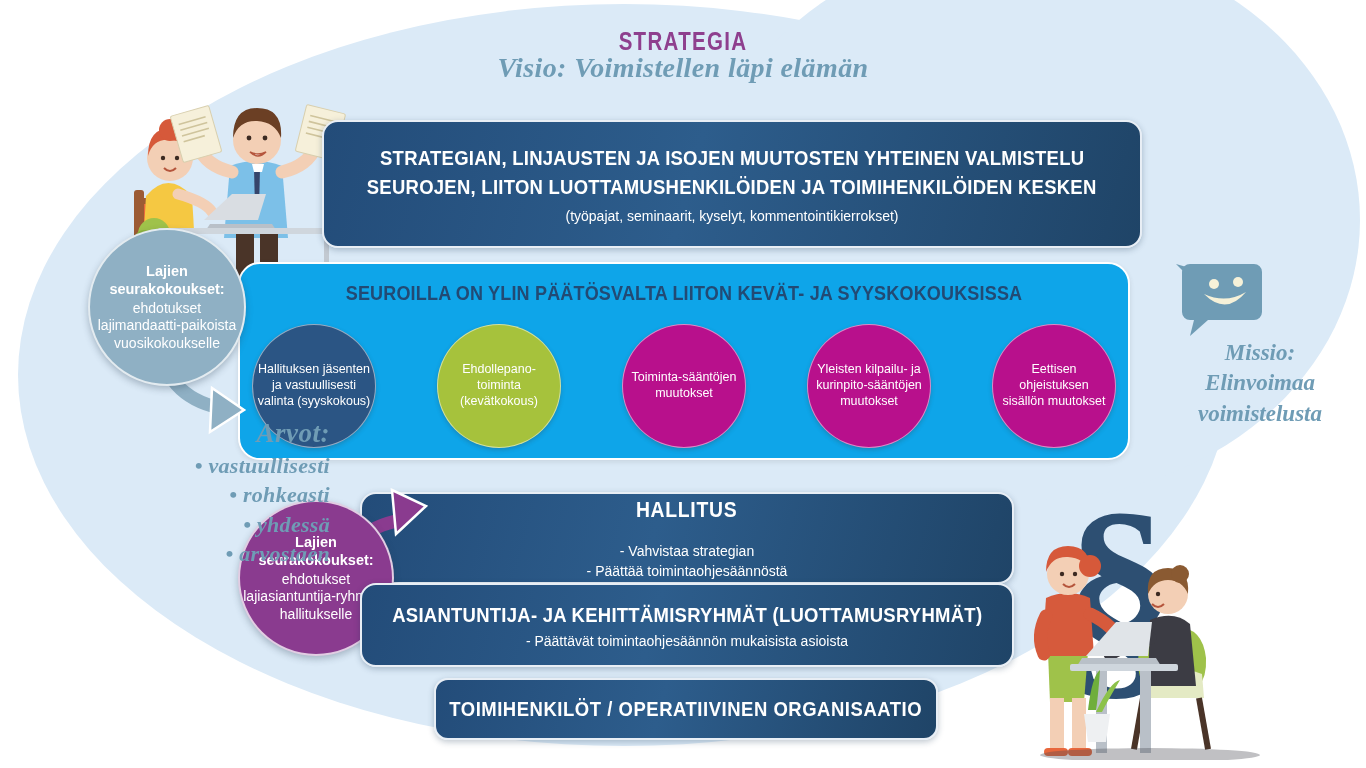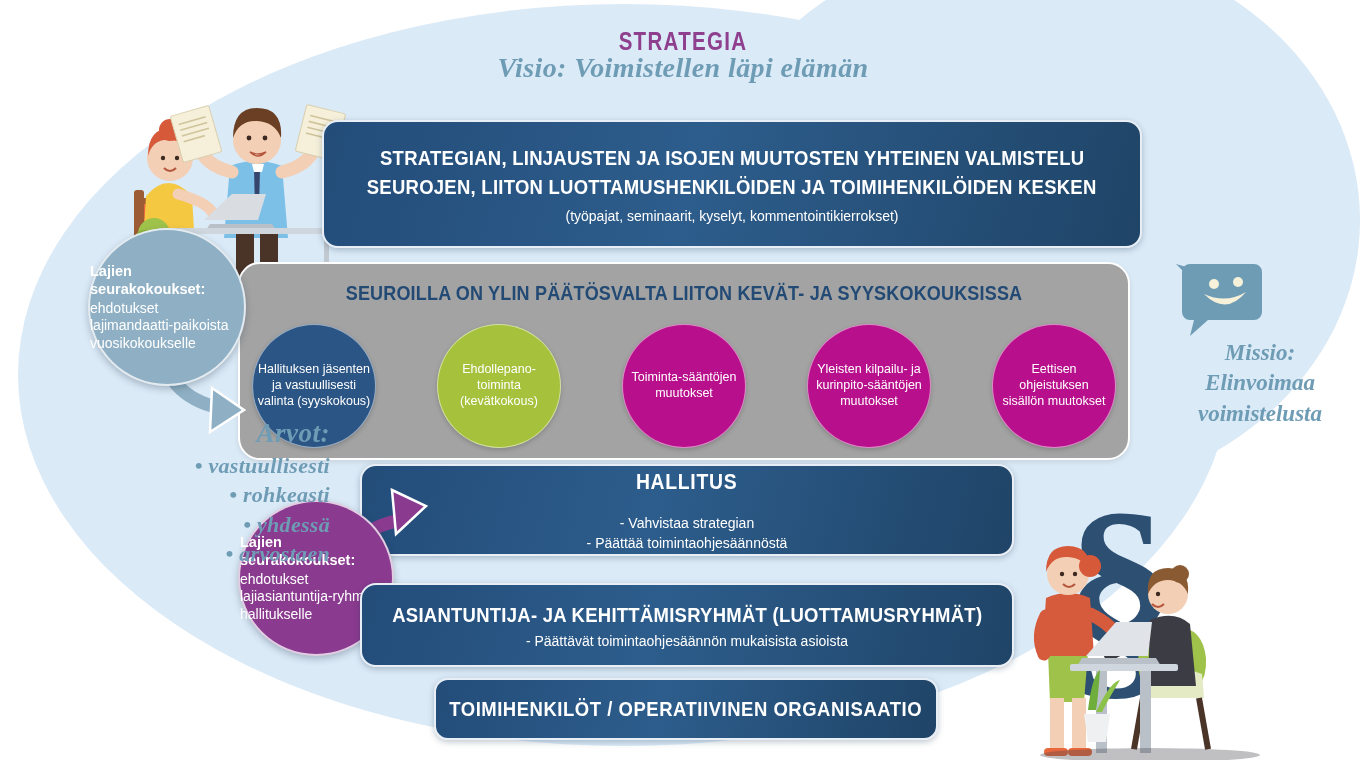--- a/index.html
+++ b/index.html
@@ -45,34 +45,34 @@
     color:#ffffff;text-align:center;
     display:flex;flex-direction:column;align-items:center;justify-content:center;
   }
   .banner .big{
     font-size:21px;font-weight:bold;letter-spacing:.3px;line-height:1.38;
     transform:scaleX(.88);transform-origin:center center;white-space:nowrap;
   }
   .banner .small{font-size:14px;font-weight:normal;margin-top:6px;}
 
   #banner-top{left:322px;top:120px;width:816px;height:124px;}
-  #banner-hallitus{left:360px;top:464px;width:650px;height:88px;}
+  #banner-hallitus{left:360px;top:492px;width:650px;height:88px;}
   #banner-asiantuntija{left:360px;top:583px;width:650px;height:80px;}
   #banner-toimihenkilot{left:434px;top:678px;width:500px;height:58px;border-radius:14px;}
 
   #banner-hallitus .big{font-size:22px;letter-spacing:.8px;}
   #banner-hallitus .lines{font-size:14px;line-height:1.45;margin-top:16px;}
   #banner-asiantuntija .big{font-size:21px;letter-spacing:.3px;}
   #banner-asiantuntija .small{font-size:14px;margin-top:4px;}
   #banner-toimihenkilot .big{font-size:21px;letter-spacing:.6px;}
 
   
   .cream-panel{
     position:absolute;left:238px;top:262px;width:888px;height:194px;
-    background:#a3a3a3;border-radius:22px;
+    background:#0ea5e9;border-radius:22px;
     border:2px solid #ffffff;
     box-shadow:0 2px 5px rgba(60,60,60,.12);
   }
   .cream-title{
     position:absolute;left:0;top:18px;width:888px;text-align:center;
     font-size:20px;font-weight:bold;color:#224a74;letter-spacing:.2px;
     transform:scaleX(.9);transform-origin:center top;white-space:nowrap;
   }
   .circle-row{
     position:absolute;left:12px;top:58px;width:864px;height:128px;
@@ -84,21 +84,21 @@
     color:#fff;font-size:12.5px;line-height:1.26;padding:4px;box-sizing:border-box;
     box-shadow:0 2px 4px rgba(50,50,50,.25);
     border:1px solid rgba(255,255,255,.5);
   }
   .bubble.blue{background:#2b5584;}
   .bubble.green{background:#a6c23c;}
   .bubble.magenta{background:#b8108c;}
 
   
   .sidecircle{
-    position:absolute;border-radius:50%;color:#fff;text-align:left;
+    position:absolute;border-radius:50%;color:#fff;text-align:center;
     display:flex;flex-direction:column;align-items:center;justify-content:center;
     box-shadow:0 3px 7px rgba(40,60,80,.3);
     border:2px solid rgba(255,255,255,.75);
     box-sizing:border-box;
   }
   .sidecircle .t{font-size:14.5px;font-weight:bold;line-height:1.25;}
   .sidecircle .b{font-size:14px;line-height:1.25;margin-top:2px;}
   #circle-grey{left:88px;top:228px;width:158px;height:158px;background:#8fb0c4;}
   #circle-purple{left:238px;top:500px;width:156px;height:156px;background:#8a3b8f;}
 

